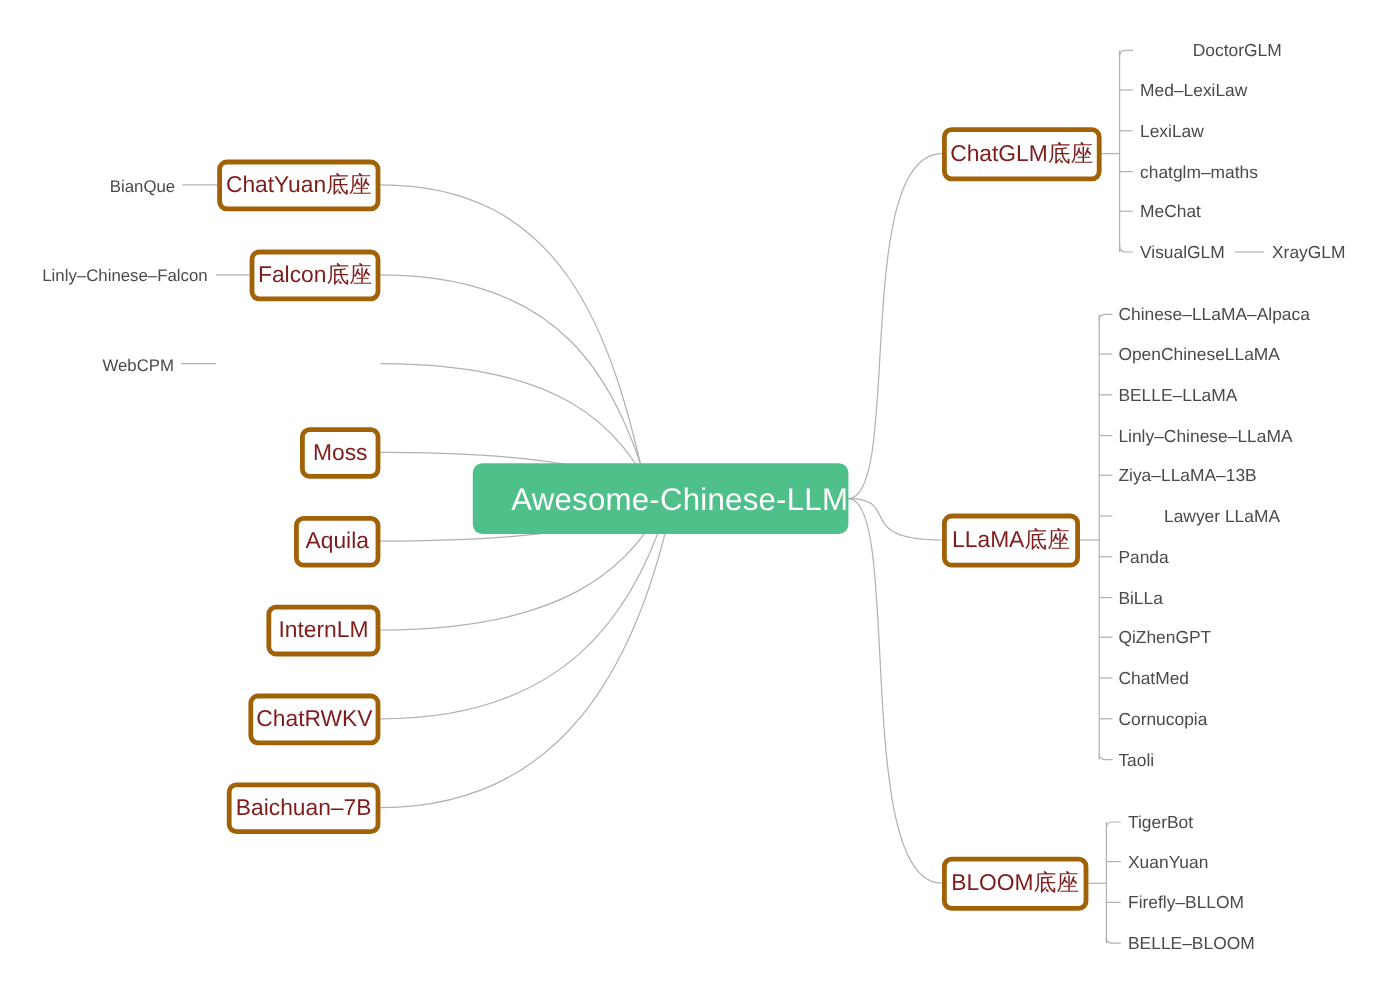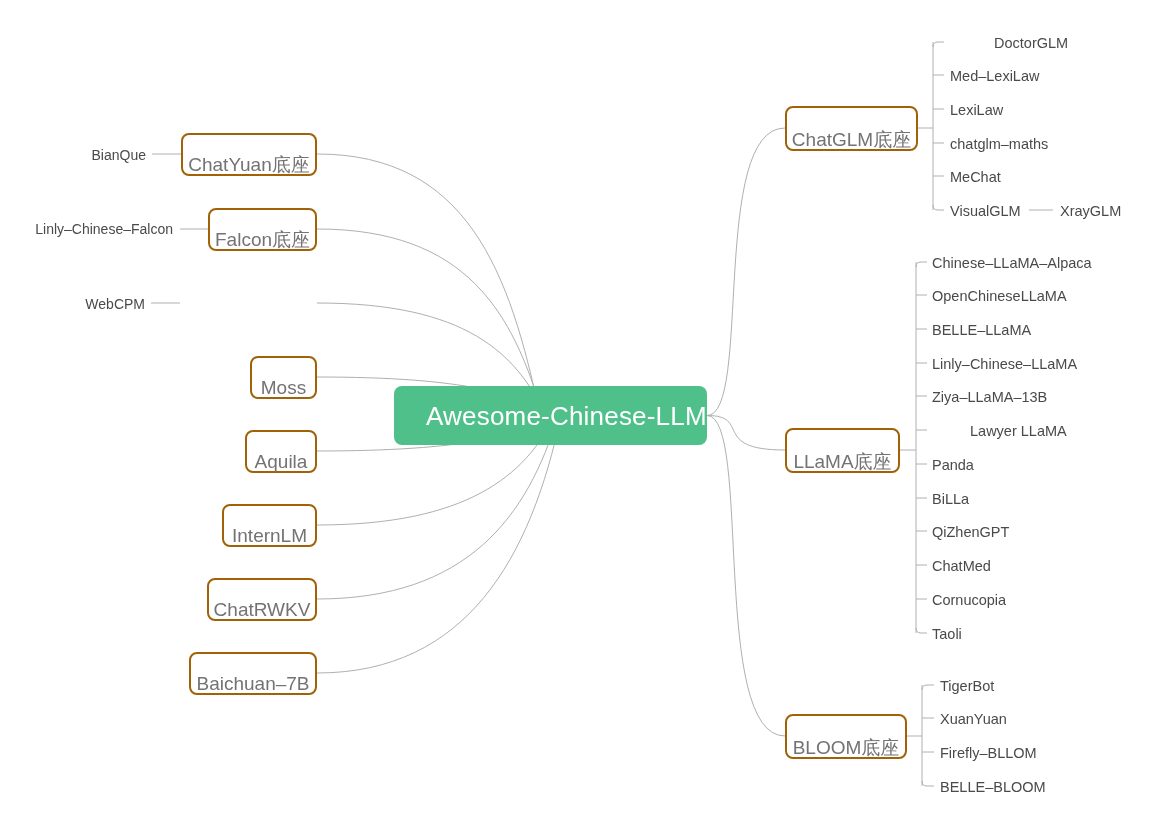--- a/index.html
+++ b/index.html
@@ -23,26 +23,26 @@
     position: absolute;
     left: 0;
     top: 0;
     width: 1159px;
     height: 830px;
     pointer-events: none;
   }
   .node-box {
     position: absolute;
     box-sizing: border-box;
-    border: 2px solid #a16207;
+    border: 4px solid #a16207;
     border-radius: 8px;
     background: #ffffff;
-    color: #737373;
+    color: #7f1d1d;
     display: flex;
-    align-items: flex-end;
+    align-items: center;
     justify-content: center;
     font-size: 19px;
     line-height: 1;
     white-space: nowrap;
     padding: 0 14px;
     z-index: 4;
   }
   .root-box {
     position: absolute;
     box-sizing: border-box;

